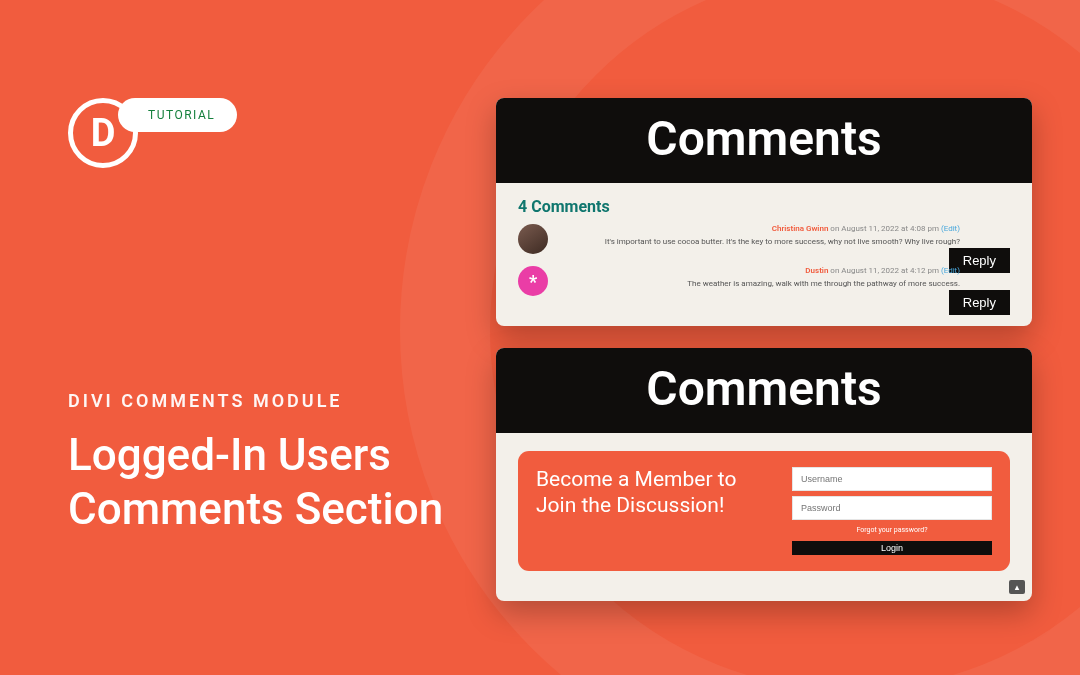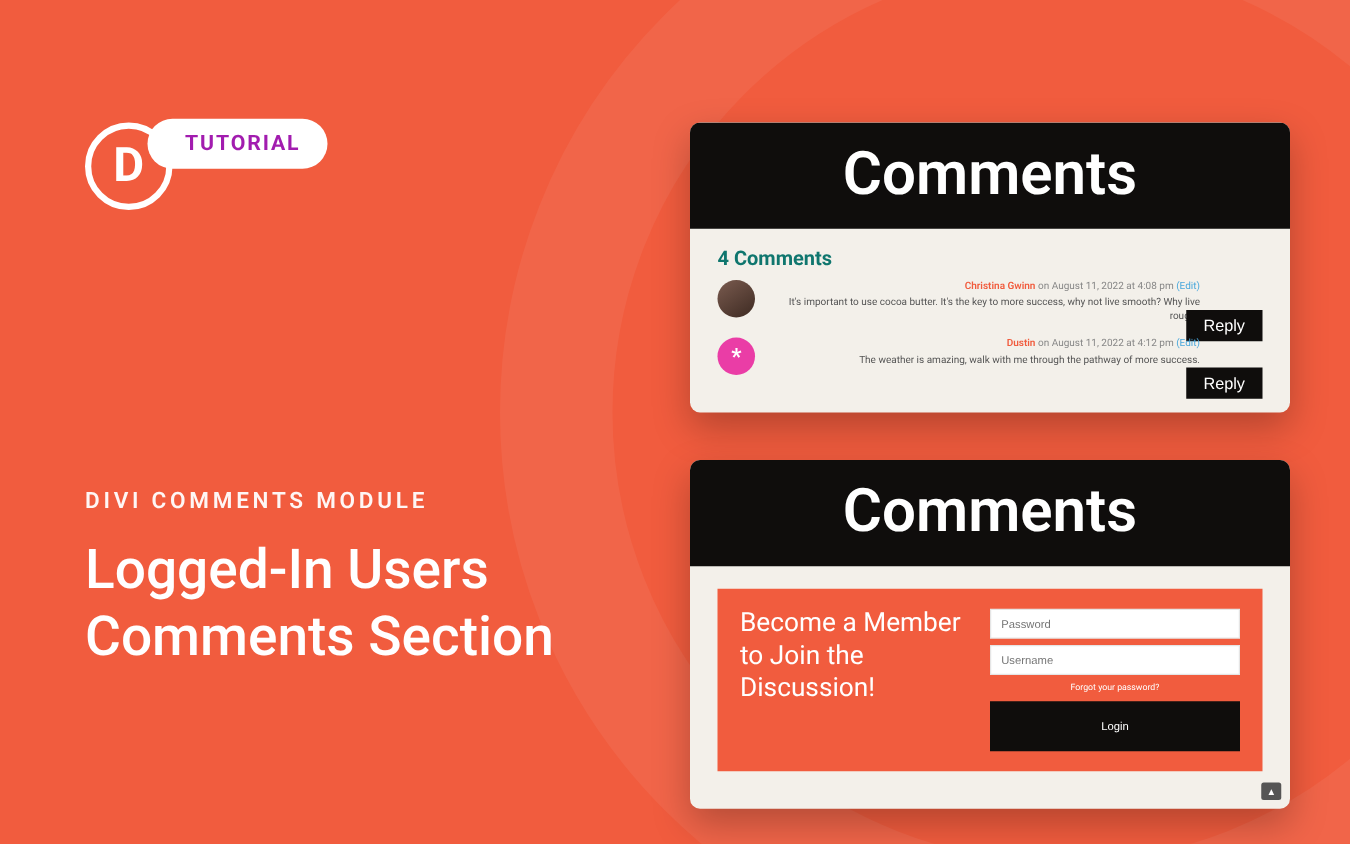--- a/index.html
+++ b/index.html
@@ -46,24 +46,24 @@
   font-weight: 700;
   position: relative;
   z-index: 2;
 }
 .tutorial-pill {
   background: #fff;
   border-radius: 24px;
   padding: 10px 22px 10px 30px;
   margin-left: -20px;
   margin-top: -36px;
-  font-size: 17px;
-  font-weight: 700;
+  font-size: 12px;
+  font-weight: 400;
   letter-spacing: 1.5px;
-  color: #a21caf;
+  color: #15803d;
   position: relative;
   z-index: 1;
 }
 .kicker {
   color: #fff;
   font-size: 18px;
   font-weight: 600;
   letter-spacing: 3px;
   opacity: 0.95;
   margin-bottom: 18px;
@@ -71,24 +71,24 @@
 .headline {
   color: #fff;
   font-size: 44px;
   font-weight: 500;
   line-height: 1.22;
 }
 .right-panel {
   position: absolute;
   right: 48px;
   top: 98px;
-  width: 480px;
+  width: 536px;
   display: flex;
   flex-direction: column;
-  gap: 38px;
+  gap: 22px;
 }
 .card {
   background: #f3f0ea;
   border-radius: 8px;
   box-shadow: 0 12px 30px rgba(0,0,0,0.25);
   overflow: hidden;
 }
 .card-header {
   background: #0f0d0c;
   color: #fff;
@@ -145,20 +145,21 @@
   padding: 5px 14px;
   border: none;
   cursor: pointer;
   margin-top: 24px;
 }
 .login-box {
   background: #f15c3e;
   display: flex;
   gap: 16px;
   padding: 16px 18px;
+  border-radius: 11px;
 }
 .login-left {
   flex: 1;
   color: #fff;
   font-size: 21px;
   font-weight: 400;
   line-height: 1.22;
 }
 .login-right {
   width: 200px;
@@ -178,21 +179,21 @@
   font-size: 7px;
   color: #fff;
   margin: 1px 0 2px 0;
   text-align: center;
 }
 .login-btn {
   background: #0f0d0c;
   color: #fff;
   border: none;
   font-size: 9px;
-  padding: 15px;
+  padding: 2px;
   cursor: pointer;
 }
 .scroll-top {
   position: absolute;
   right: 7px;
   bottom: 7px;
   width: 16px;
   height: 14px;
   background: #555;
   border-radius: 2px;
@@ -257,22 +258,22 @@
   </div>
 
   <div class="card card2">
     <div class="card-header">
       <div class="card-header-title">Comments</div>
     </div>
     <div class="card-body">
       <div class="login-box">
         <div class="login-left">Become a Member to Join the Discussion!</div>
         <div class="login-right">
+          <input class="login-input" placeholder="Username" style="">
           <input class="login-input" type="password" placeholder="Password" style="">
-          <input class="login-input" placeholder="Username" style="">
           <div class="forgot-link">Forgot your password?</div>
           <button class="login-btn">Login</button>
         </div>
       </div>
       <div class="scroll-top">▴</div>
     </div>
   </div>
 
 </div>
 

